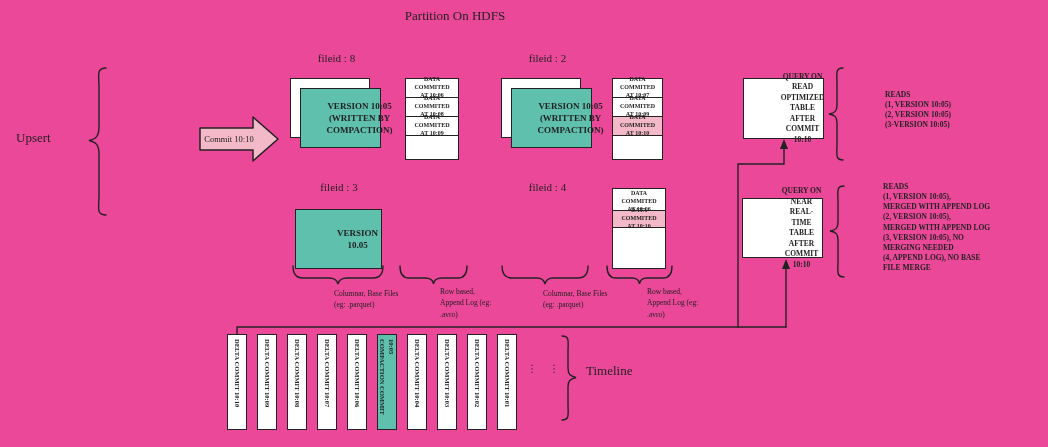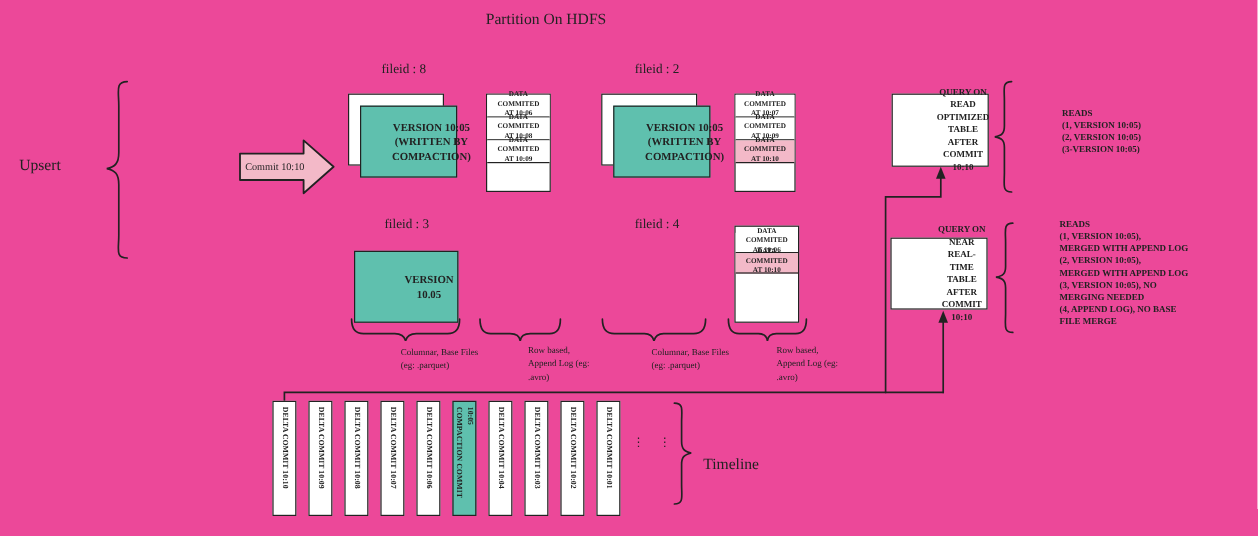--- a/index.html
+++ b/index.html
@@ -189,15 +189,15 @@
       </div>
       <div class="tl-box" style="left: 467px;">
         <div class="tl-text">DELTA COMMIT 10:02</div>
       </div>
       <div class="tl-box" style="left: 497px;">
         <div class="tl-text">DELTA COMMIT 10:01</div>
       </div>
     </div>
   <div class="abs dots" style="left:527px;top:363px;">⋮</div>
   <div class="abs dots" style="left:549px;top:363px;">⋮</div>
-  <div class="abs side-label" style="left:586px;top:363px;margin-top:16px;">Timeline</div>
+  <div class="abs side-label" style="left:586px;top:363px;">Timeline</div>
 
 </div>
 
 </body></html>

